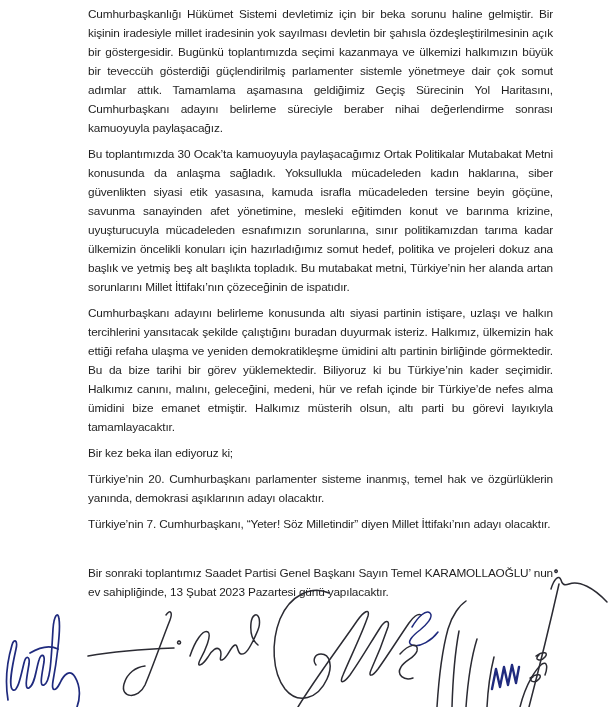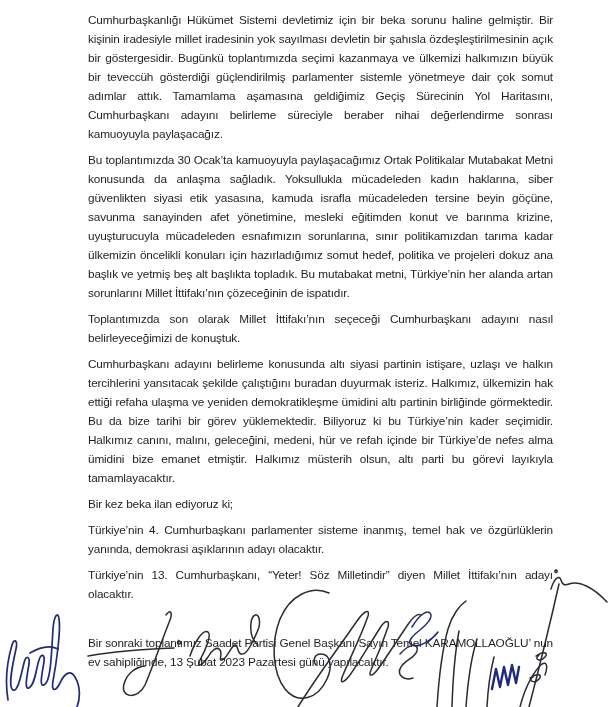--- a/index.html
+++ b/index.html
@@ -6,21 +6,21 @@
   .page {
     position: relative;
     width: 616px;
     height: 707px;
     background: #ffffff;
     overflow: hidden;
     font-family: "Liberation Sans", sans-serif;
   }
   .doc {
     position: absolute;
-    top: 11px;
+    top: 5px;
     left: 88px;
     width: 465px;
     color: #1f1f1f;
     font-size: 11.8px;
     line-height: 19px;
     letter-spacing: -0.15px;
   }
   .doc p {
     margin: 0 0 7px 0;
     text-align: justify;
@@ -37,25 +37,24 @@
   }
   .signatures path { fill: none; stroke-linecap: round; stroke-linejoin: round; }
 </style>
 </head>
 <body>
 
 <div class="page">
   <div class="doc">
     <p>Cumhurbaşkanlığı Hükümet Sistemi devletimiz için bir beka sorunu haline gelmiştir. Bir kişinin iradesiyle millet iradesinin yok sayılması devletin bir şahısla özdeşleştirilmesinin açık bir göstergesidir. Bugünkü toplantımızda seçimi kazanmaya ve ülkemizi halkımızın büyük bir teveccüh gösterdiği güçlendirilmiş parlamenter sistemle yönetmeye dair çok somut adımlar attık. Tamamlama aşamasına geldiğimiz Geçiş Sürecinin Yol Haritasını, Cumhurbaşkanı adayını belirleme süreciyle beraber nihai değerlendirme sonrası kamuoyuyla paylaşacağız.</p>
     <p>Bu toplantımızda 30 Ocak’ta kamuoyuyla paylaşacağımız Ortak Politikalar Mutabakat Metni konusunda da anlaşma sağladık. Yoksullukla mücadeleden kadın haklarına, siber güvenlikten siyasi etik yasasına, kamuda israfla mücadeleden tersine beyin göçüne, savunma sanayinden afet yönetimine, mesleki eğitimden konut ve barınma krizine, uyuşturucuyla mücadeleden esnafımızın sorunlarına, sınır politikamızdan tarıma kadar ülkemizin öncelikli konuları için hazırladığımız somut hedef, politika ve projeleri dokuz ana başlık ve yetmiş beş alt başlıkta topladık. Bu mutabakat metni, Türkiye’nin her alanda artan sorunlarını Millet İttifakı’nın çözeceğinin de ispatıdır.</p>
-    <p>Toplantımızda son olarak Millet İttifakı’nın seçeceği Cumhurbaşkanı adayını nasıl belirleyeceğimizi de konuştuk.</p>
     <p>Cumhurbaşkanı adayını belirleme konusunda altı siyasi partinin istişare, uzlaşı ve halkın tercihlerini yansıtacak şekilde çalıştığını buradan duyurmak isteriz. Halkımız, ülkemizin hak ettiği refaha ulaşma ve yeniden demokratikleşme ümidini altı partinin birliğinde görmektedir. Bu da bize tarihi bir görev yüklemektedir. Biliyoruz ki bu Türkiye’nin kader seçimidir. Halkımız canını, malını, geleceğini, medeni, hür ve refah içinde bir Türkiye’de nefes alma ümidini bize emanet etmiştir.  Halkımız müsterih olsun, altı parti bu görevi layıkıyla tamamlayacaktır.</p>
     <p>Bir kez beka ilan ediyoruz ki;</p>
-    <p>Türkiye’nin 4. Cumhurbaşkanı parlamenter sisteme inanmış, temel hak ve özgürlüklerin yanında, demokrasi aşıklarının adayı olacaktır.</p>
-    <p>Türkiye’nin 13. Cumhurbaşkanı, “Yeter! Söz Milletindir” diyen Millet İttifakı’nın adayı olacaktır.</p>
+    <p>Türkiye’nin 20. Cumhurbaşkanı parlamenter sisteme inanmış, temel hak ve özgürlüklerin yanında, demokrasi aşıklarının adayı olacaktır.</p>
+    <p>Türkiye’nin 7. Cumhurbaşkanı, “Yeter! Söz Milletindir” diyen Millet İttifakı’nın adayı olacaktır.</p>
     <p class="closing">Bir sonraki toplantımız Saadet Partisi Genel Başkanı Sayın Temel KARAMOLLAOĞLU’ nun ev sahipliğinde, 13 Şubat 2023 Pazartesi günü yapılacaktır.</p>
   </div>
 
   <svg class="signatures" viewBox="0 0 616 150" xmlns="http://www.w3.org/2000/svg" aria-hidden="true">
 
     <g stroke-width="1.7" stroke="#1f2a7e">
       <path d="M8,143 C5,125 7,105 12,88 C14,81 18,83 16,92 C12,110 8,130 13,133 C18,135 21,118 24,106 C26,98 30,99 29,107 C27,119 24,133 29,131 C35,128 36,112 39,103 C41,96 45,97 44,105 C42,117 39,130 44,128 C50,125 51,108 53,72 C54,58 58,54 59,62 C61,74 56,108 53,124 C51,136 56,134 60,126 C64,117 70,112 75,120 C81,130 80,142 77,150"></path>
       <path d="M30,96 C40,90 50,88 58,92"></path>
     </g>
 

